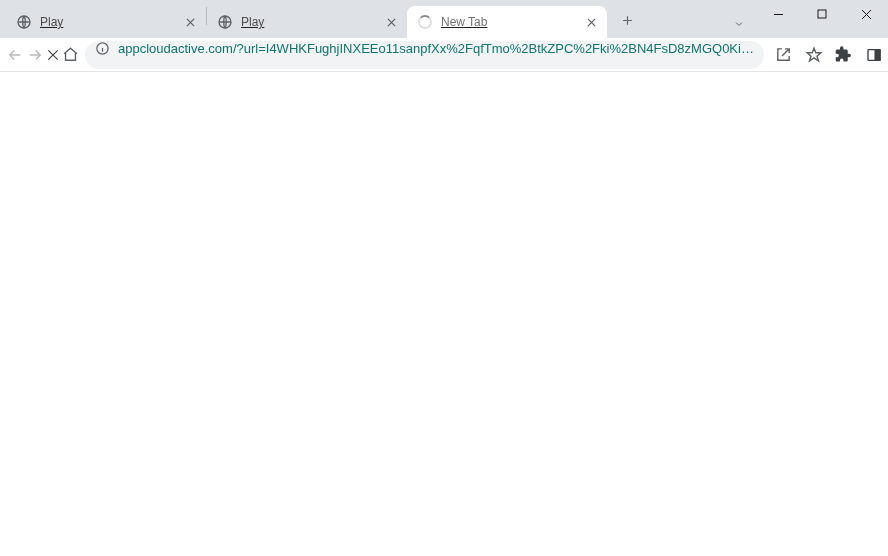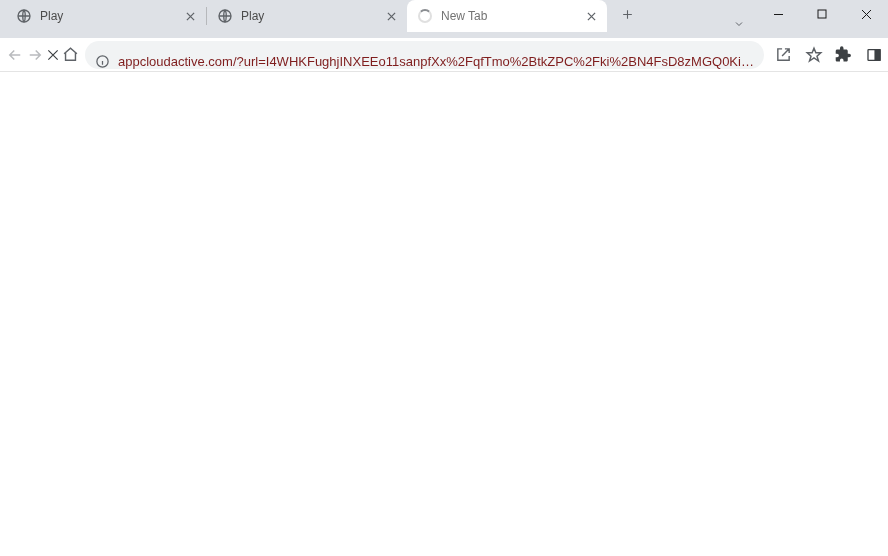--- a/index.html
+++ b/index.html
@@ -13,24 +13,25 @@
     color: #202124;
   }
   .titlebar {
     height: 38px;
     background: #dee1e6;
     display: flex;
     align-items: flex-end;
   }
   .tabs {
     display: flex;
-    align-items: flex-start;
+    align-items: flex-end;
     height: 100%;
     padding-left: 6px;
     flex: 1;
+    text-decoration: underline;
   }
   .tab {
     display: flex;
     align-items: center;
     height: 32px;
     width: 200px;
     padding: 0 8px 0 10px;
     position: relative;
     color: #4c4c4c;
     border-top-left-radius: 8px;
@@ -69,22 +70,22 @@
     display:flex; align-items:center; padding: 0 6px;
     gap:2px;
   }
   .tool-btn {
     width:28px;height:28px;display:flex;align-items:center;justify-content:center;
     color:#5f6368; border-radius:50%;
   }
   .tool-btn.disabled { color:#b9bbbe; }
   .omnibox {
     flex:1; height:28px; background:#f1f3f4; border-radius:14px;
-    display:flex; align-items:flex-end; padding:0 10px; margin:0 4px;
-    color:#7f1d1d; gap:8px;
+    display:flex; align-items:flex-start; padding:0 10px; margin:0 4px;
+    color:#0f766e; gap:8px;
   }
   .omnibox .info-icon { color:#5f6368; display:flex; }
   .omnibox .url { flex:1; font-size:13px; white-space:nowrap; overflow:hidden; text-overflow:ellipsis; }
   .right-icons { display:flex; align-items:center; gap:2px; }
   .content { width:100%; height:calc(556px - 38px - 34px); background:#fff; }
   .spinner {
     width:14px;height:14px;border:2px solid #e0e0e0;border-top-color:#8a8d91;border-radius:50%;
   }
   svg { display:block; }
 </style>

